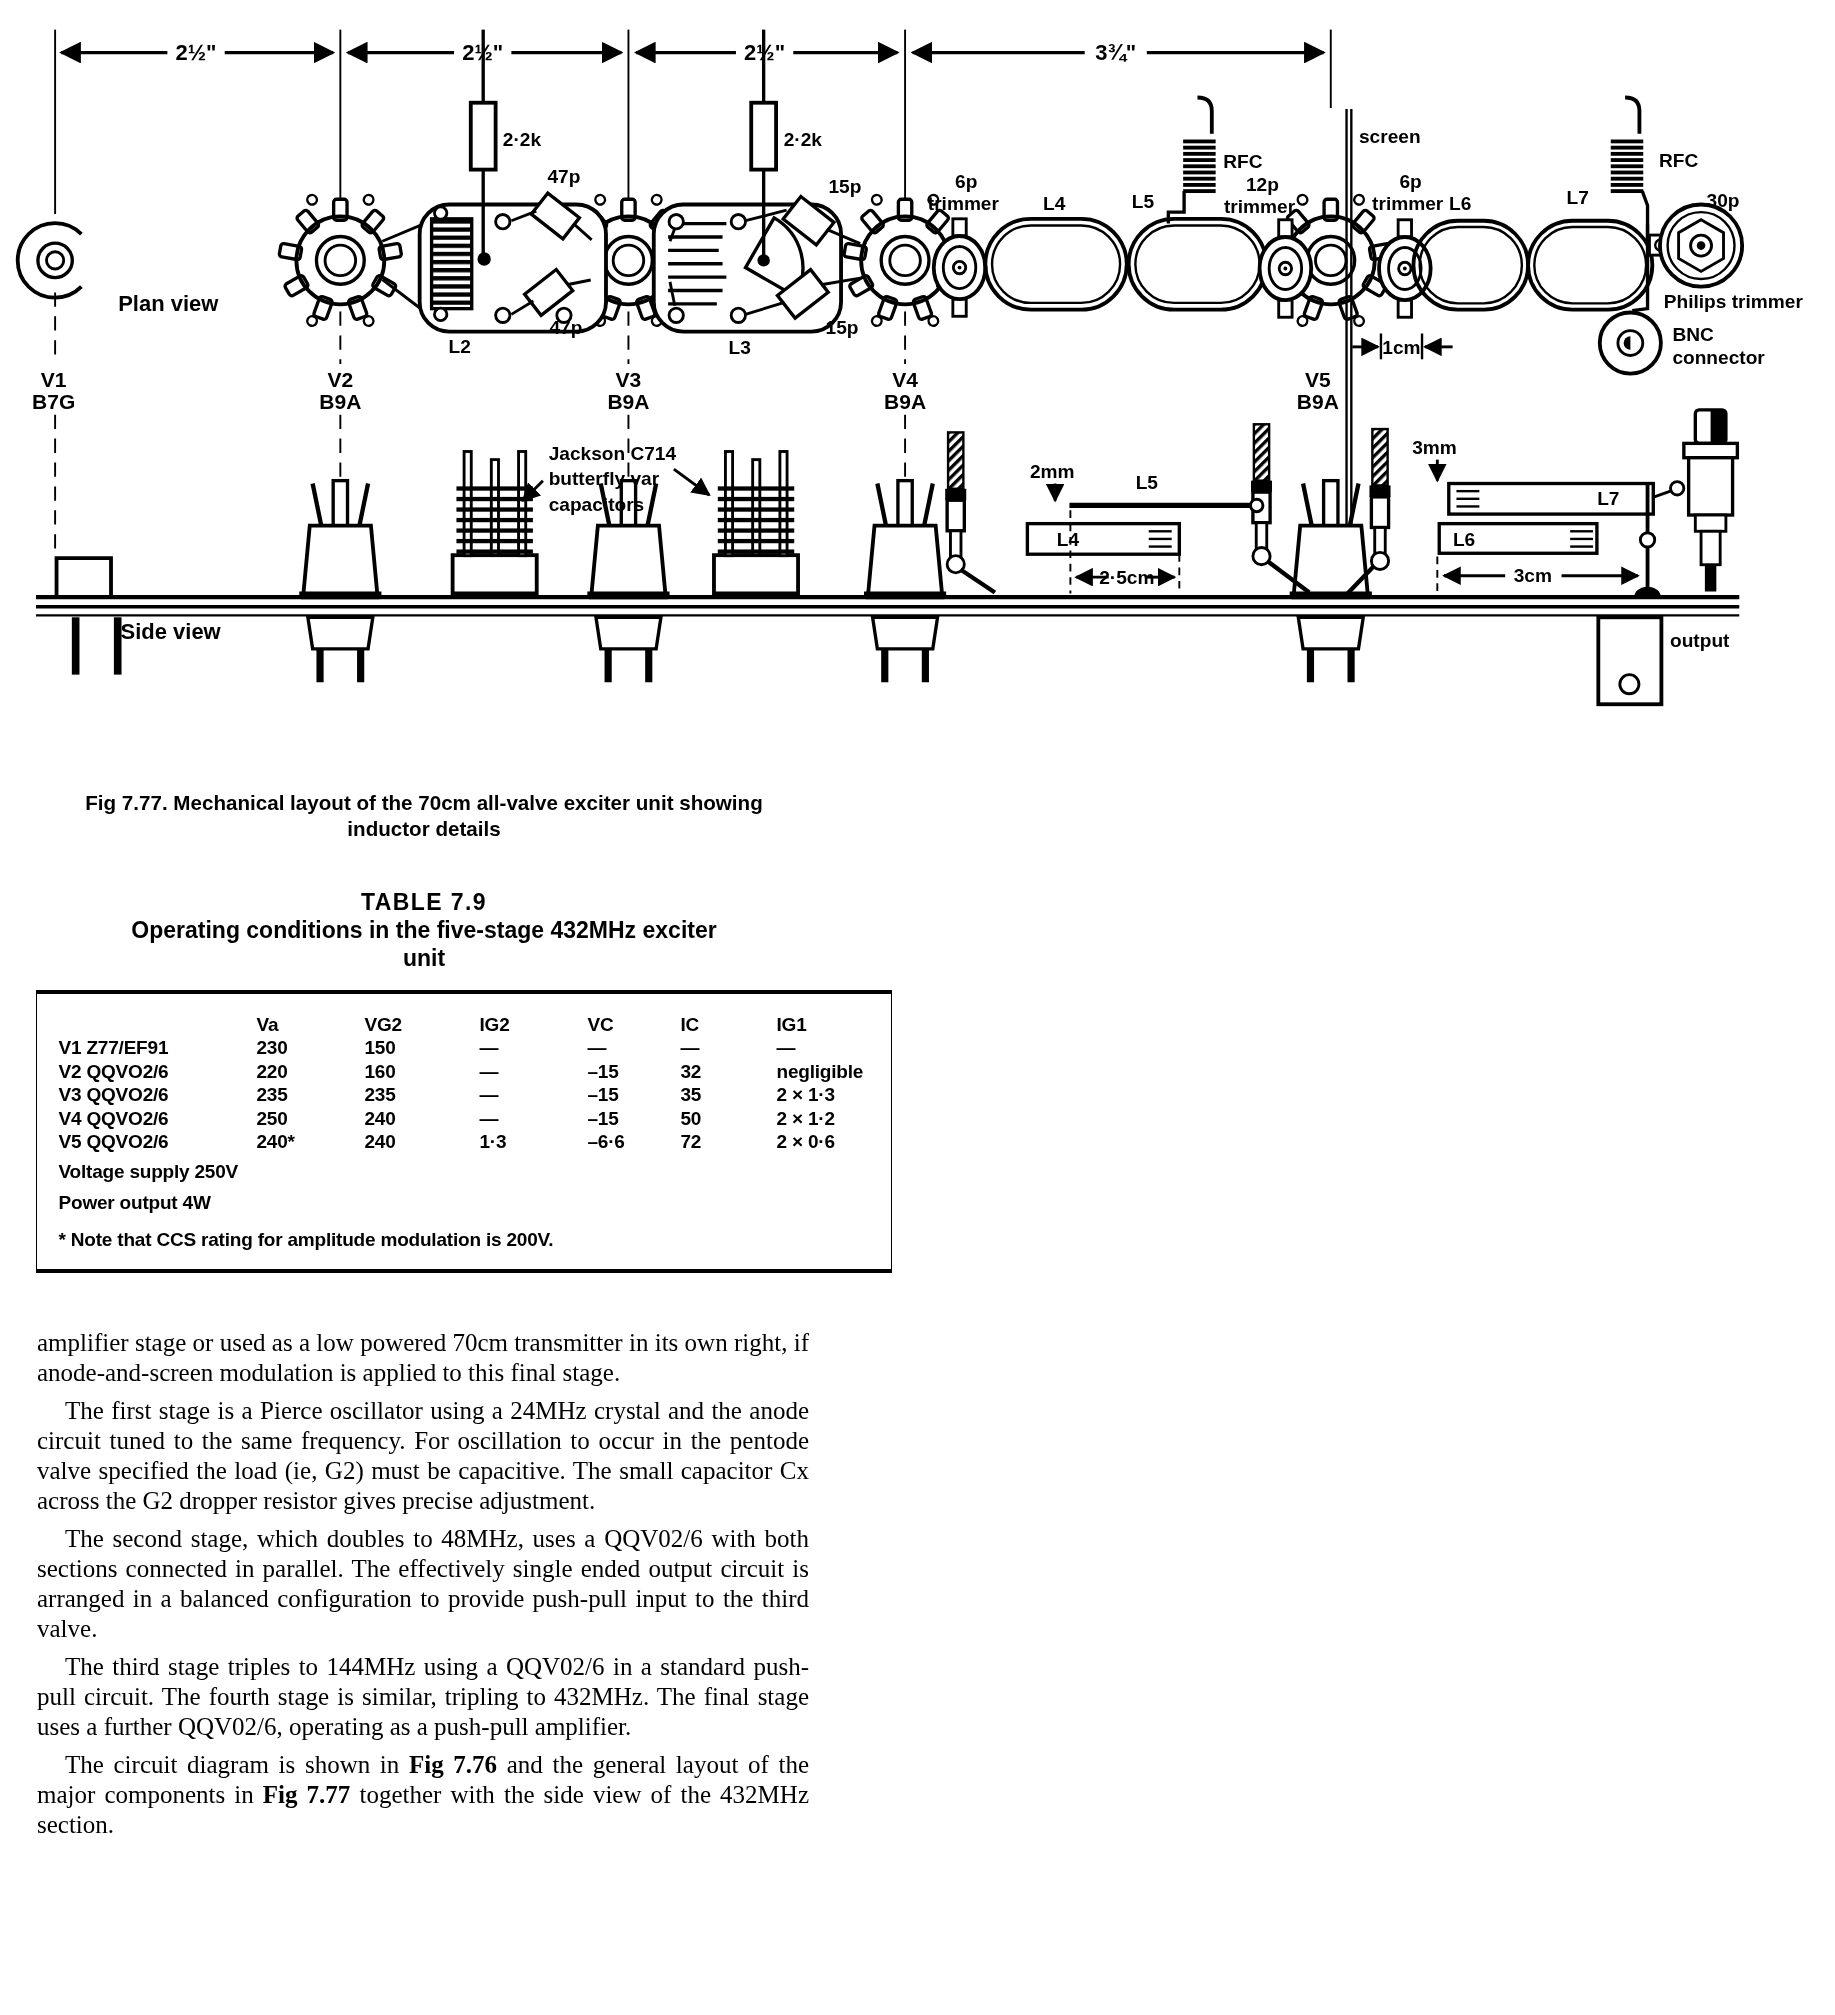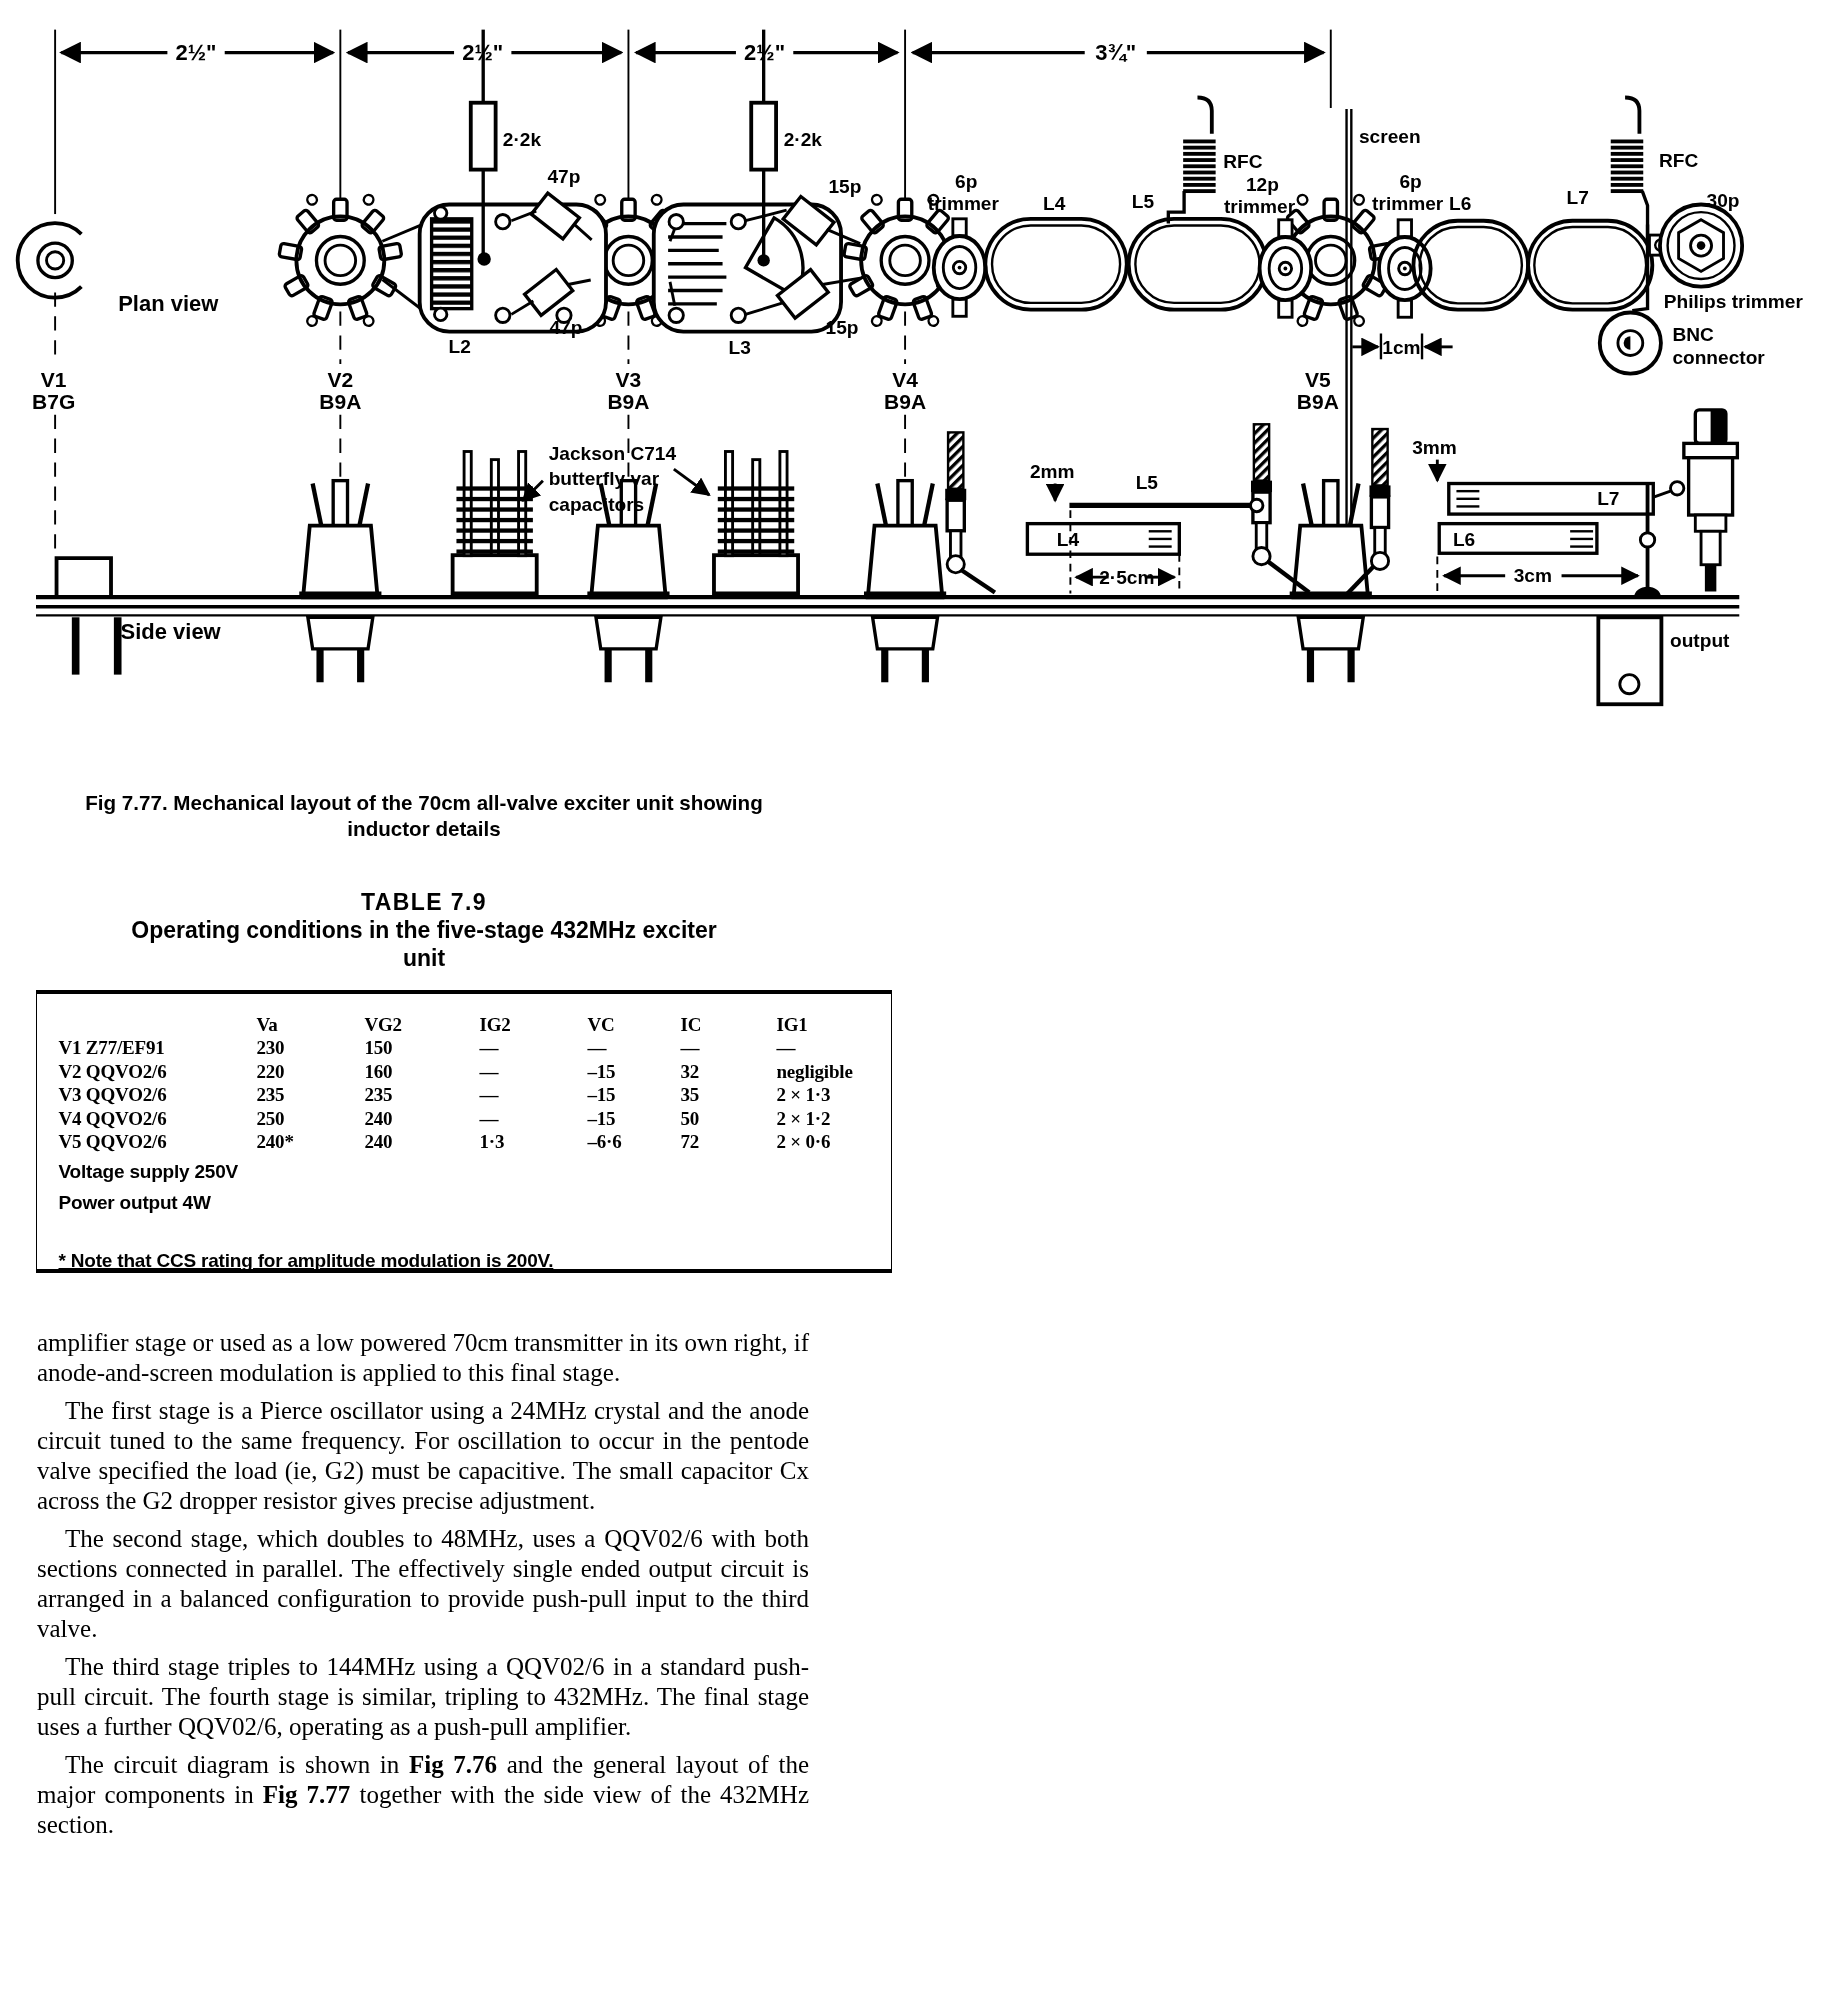--- a/index.html
+++ b/index.html
@@ -33,24 +33,24 @@
   .tblhead{left:31px;top:888px;width:786px;text-align:center;
            font:700 23px/28px "Liberation Sans",sans-serif;}
   .tblhead .t1{letter-spacing:1.4px;}
 
   
   .tbox{left:36px;top:990px;width:856px;height:283px;box-sizing:border-box;
         border-left:1.9px solid #000;border-right:1.9px solid #000;
         border-top:4.8px solid #000;border-bottom:4.8px solid #000;
         padding:19px 0 0 21.5px;font:700 19px/23.4px "Liberation Sans",sans-serif;
         letter-spacing:-0.2px;}
-  table.optab{border-collapse:collapse;table-layout:fixed;width:822px;font-family:Liberation Serif, serif;}
+  table.optab{border-collapse:collapse;table-layout:fixed;width:822px;}
   table.optab td,table.optab th{padding:0;text-align:left;font:inherit;white-space:nowrap;}
   .tfoot{margin-top:7px;}
-  .tnote{margin-top:35px;text-decoration:underline;}
+  .tnote{margin-top:14px;}
 
   
   .bodytxt{left:29px;top:1320px;width:788px;
            font:400 25px/30px "Liberation Serif",serif;text-align:justify;}
   .bodytxt p{margin:8px;}
   .bodytxt p.ind{text-indent:28px;}
   .bodytxt b{font-weight:700;}
 </style>
 </head>
 <body>

